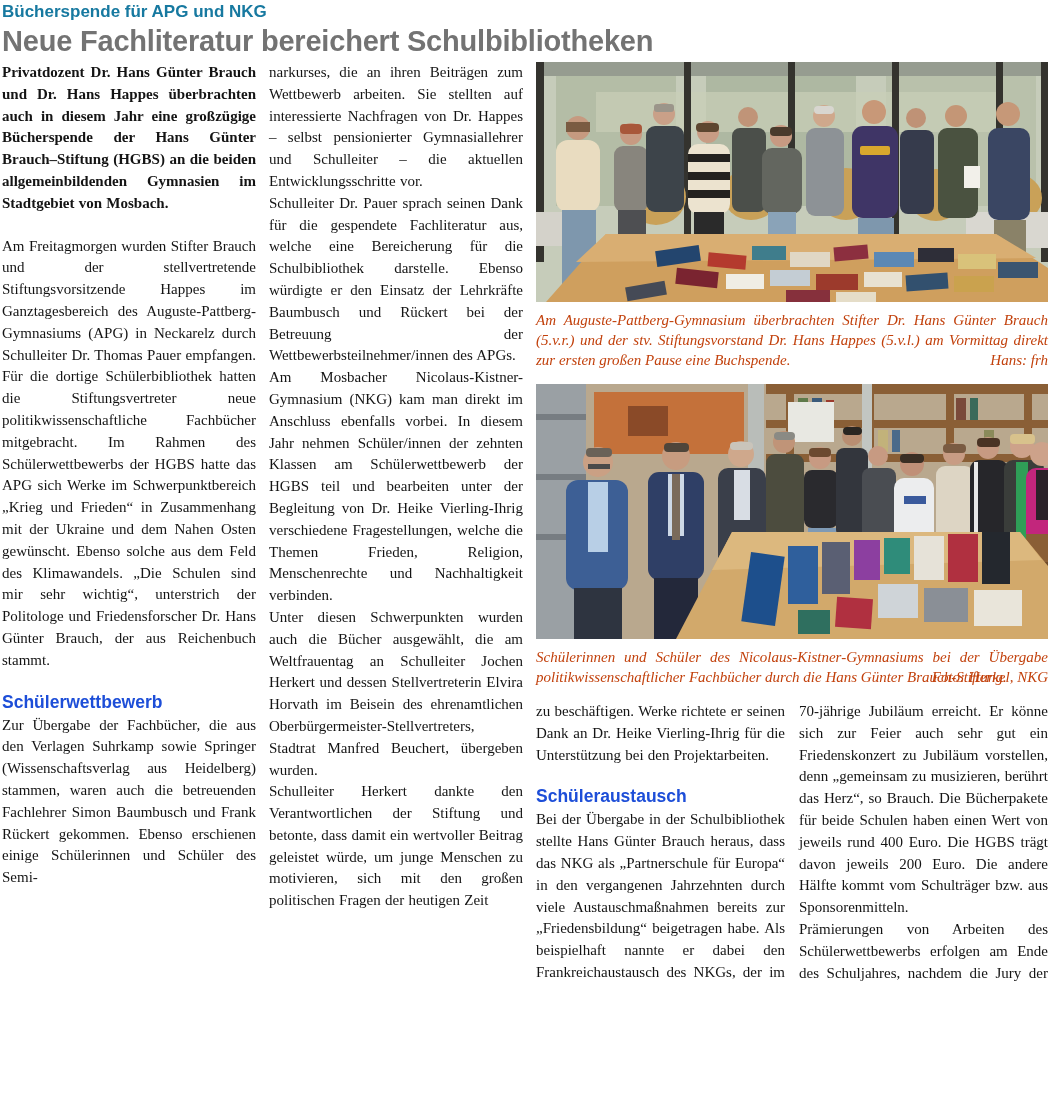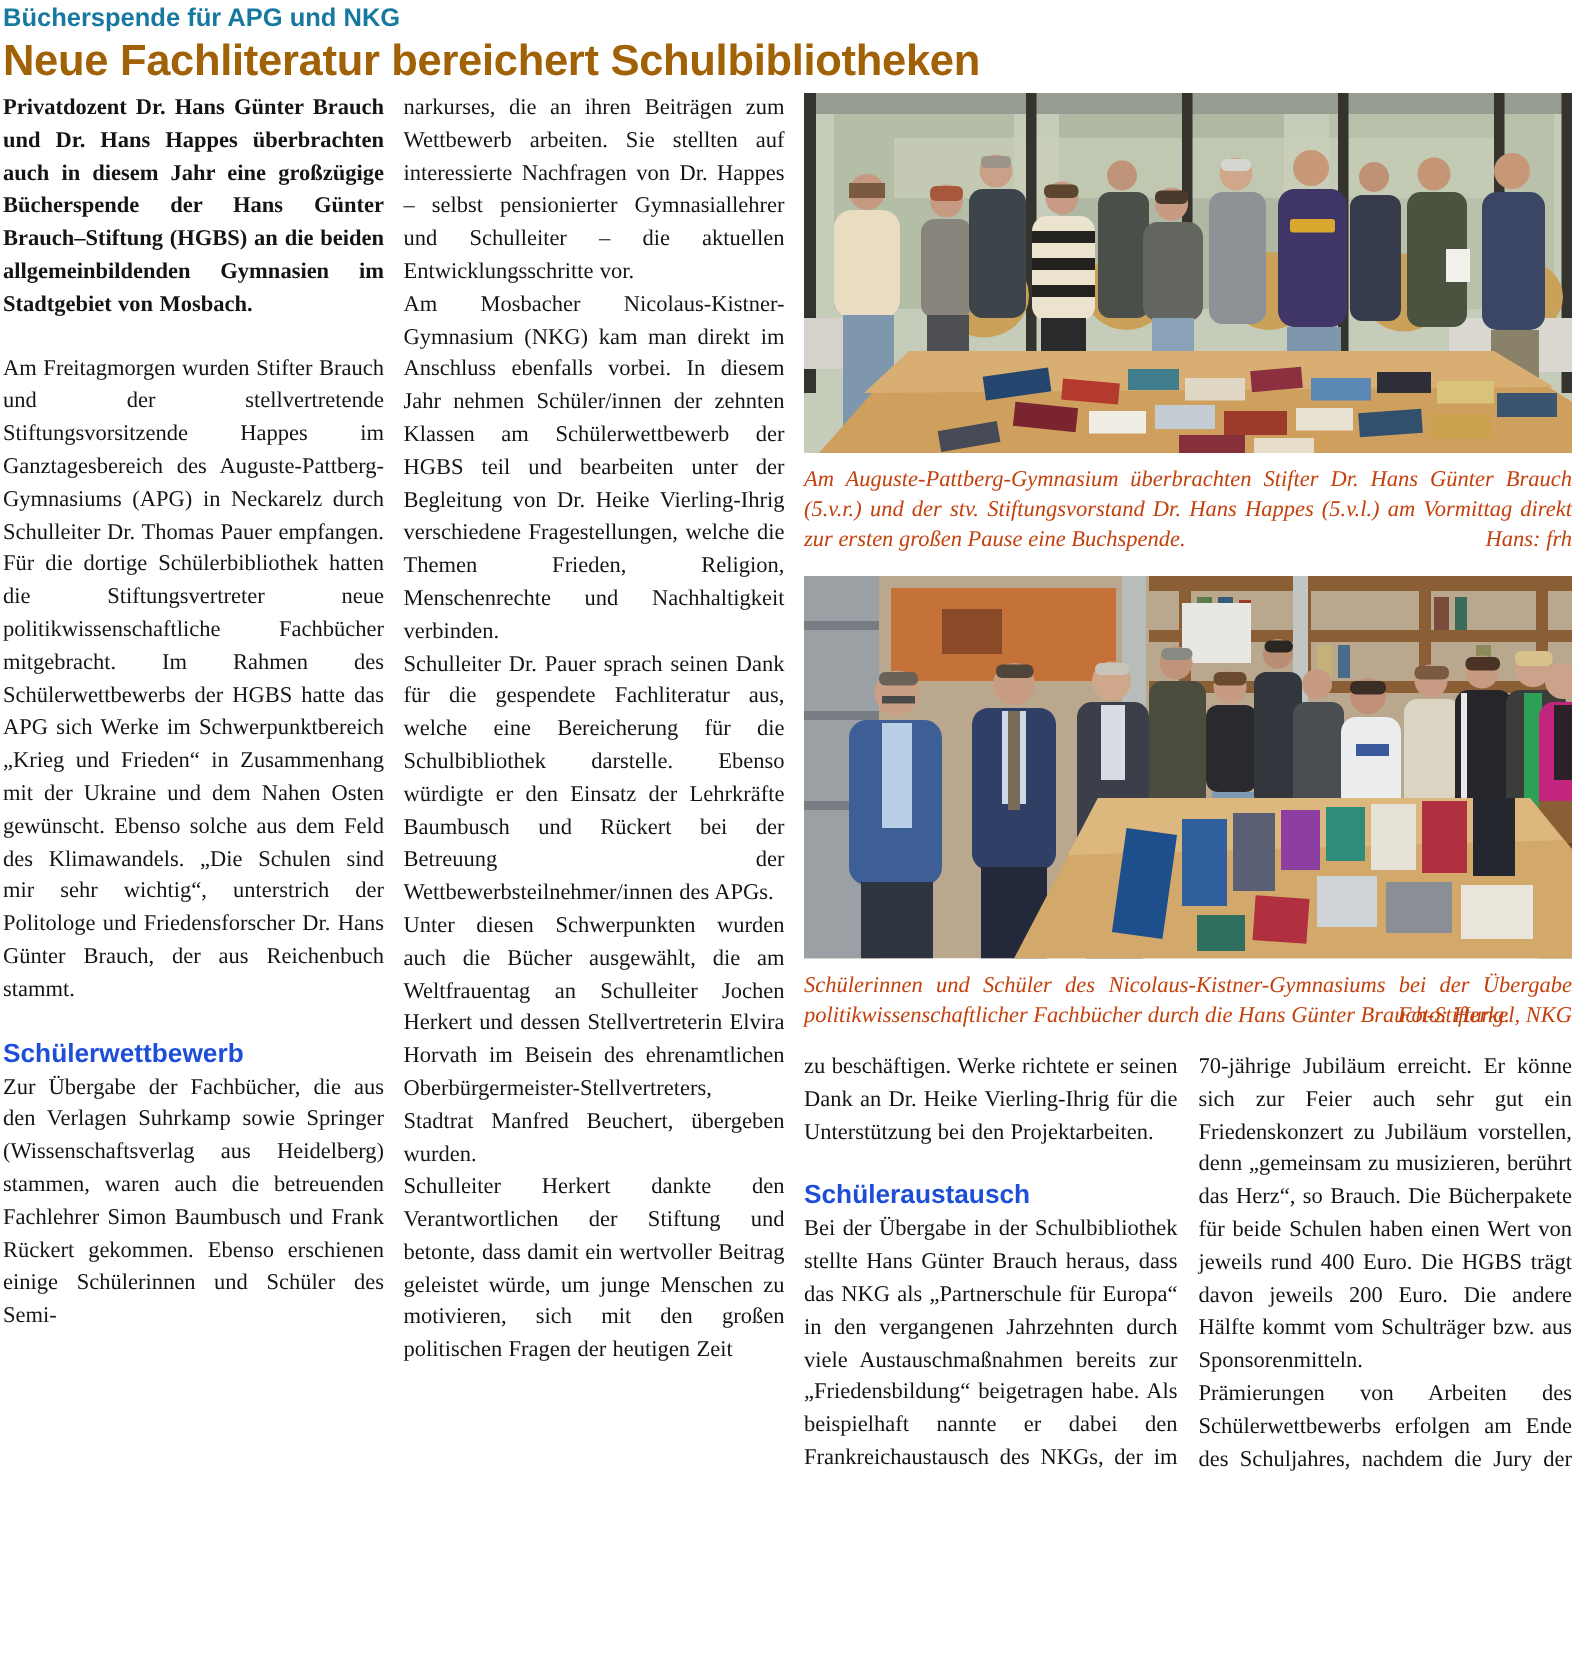--- a/index.html
+++ b/index.html
@@ -7,21 +7,21 @@
     position:relative;width:1050px;height:983px;background:#ffffff;
     overflow:hidden;font-family:"Liberation Serif",serif;color:#141414;
   }
   
   .kicker{
     font-family:"Liberation Sans",sans-serif;font-weight:bold;
     font-size:17px;line-height:20px;color:#1779a0;margin:2px 0 0 2px;
   }
   .headline{
     font-family:"Liberation Sans",sans-serif;font-weight:bold;
-    font-size:29px;line-height:32px;color:#a16207;margin:3px 0 0 2px;
+    font-size:29px;line-height:32px;color:#737373;margin:3px 0 0 2px;
     letter-spacing:-0.2px;
   }
   
   .body-grid{position:absolute;left:2px;top:62px;width:1046px;display:flex;}
   .textcol{width:254px;flex:0 0 254px;}
   .textcol + .textcol{margin-left:13px;}
   .textcol p{
     margin:0;font-size:15px;line-height:21.8px;text-align:justify;
     word-spacing:0.5px;
   }
@@ -66,22 +66,22 @@
 
     <div class="textcol">
       <p class="lead">Privatdozent Dr. Hans Günter Brauch und Dr. Hans Happes überbrachten auch in diesem Jahr eine großzügige Bücherspende der Hans Günter Brauch–Stiftung (HGBS) an die beiden allgemeinbildenden Gymnasien im Stadtgebiet von Mosbach.</p>
       <p>Am Freitagmorgen wurden Stifter Brauch und der stellvertretende Stiftungsvorsitzende Happes im Ganztagesbereich des Auguste-Pattberg-Gymnasiums (APG) in Neckarelz durch Schulleiter Dr. Thomas Pauer empfangen. Für die dortige Schülerbibliothek hatten die Stiftungsvertreter neue politikwissenschaftliche Fachbücher mitgebracht. Im Rahmen des Schülerwettbewerbs der HGBS hatte das APG sich Werke im Schwerpunktbereich „Krieg und Frieden“ in Zusammenhang mit der Ukraine und dem Nahen Osten gewünscht. Ebenso solche aus dem Feld des Klimawandels. „Die Schulen sind mir sehr wichtig“, unterstrich der Politologe und Friedensforscher Dr. Hans Günter Brauch, der aus Reichenbuch stammt.</p>
       <h2 class="subhead">Schülerwettbewerb</h2>
       <p>Zur Übergabe der Fachbücher, die aus den Verlagen Suhrkamp sowie Springer (Wissenschaftsverlag aus Heidelberg) stammen, waren auch die betreuenden Fachlehrer Simon Baumbusch und Frank Rückert gekommen. Ebenso erschienen einige Schülerinnen und Schüler des Semi-</p>
     </div>
 
     <div class="textcol">
       <p>narkurses, die an ihren Beiträgen zum Wettbewerb arbeiten. Sie stellten auf interessierte Nachfragen von Dr. Happes – selbst pensionierter Gymnasiallehrer und Schulleiter – die aktuellen Entwicklungsschritte vor.</p>
+      <p>Schulleiter Dr. Pauer sprach seinen Dank für die gespendete Fachliteratur aus, welche eine Bereicherung für die Schulbibliothek darstelle. Ebenso würdigte er den Einsatz der Lehrkräfte Baumbusch und Rückert bei der Betreuung der Wettbewerbsteilnehmer/innen des APGs.</p>
       <p>Am Mosbacher Nicolaus-Kistner-Gymnasium (NKG) kam man direkt im Anschluss ebenfalls vorbei. In diesem Jahr nehmen Schüler/innen der zehnten Klassen am Schülerwettbewerb der HGBS teil und bearbeiten unter der Begleitung von Dr. Heike Vierling-Ihrig verschiedene Fragestellungen, welche die Themen Frieden, Religion, Menschenrechte und Nachhaltigkeit verbinden.</p>
-      <p>Schulleiter Dr. Pauer sprach seinen Dank für die gespendete Fachliteratur aus, welche eine Bereicherung für die Schulbibliothek darstelle. Ebenso würdigte er den Einsatz der Lehrkräfte Baumbusch und Rückert bei der Betreuung der Wettbewerbsteilnehmer/innen des APGs.</p>
       <p>Unter diesen Schwerpunkten wurden auch die Bücher ausgewählt, die am Weltfrauentag an Schulleiter Jochen Herkert und dessen Stellvertreterin Elvira Horvath im Beisein des ehrenamtlichen Oberbürgermeister-Stellvertreters, Stadtrat Manfred Beuchert, übergeben wurden.</p>
       <p>Schulleiter Herkert dankte den Verantwortlichen der Stiftung und betonte, dass damit ein wertvoller Beitrag geleistet würde, um junge Menschen zu motivieren, sich mit den großen politischen Fragen der heutigen Zeit</p>
     </div>
 
     <div class="rightcol">
 
       <figure>
         <svg class="photo" role="img" width="512" height="240" viewBox="0 0 512 240" aria-label="Gruppenfoto am Auguste-Pattberg-Gymnasium: elf Personen stehen vor Fensterfront hinter einem Holztisch voller Bücher">
 
           <rect x="0" y="0" width="512" height="240" fill="#c6ccba"></rect>

